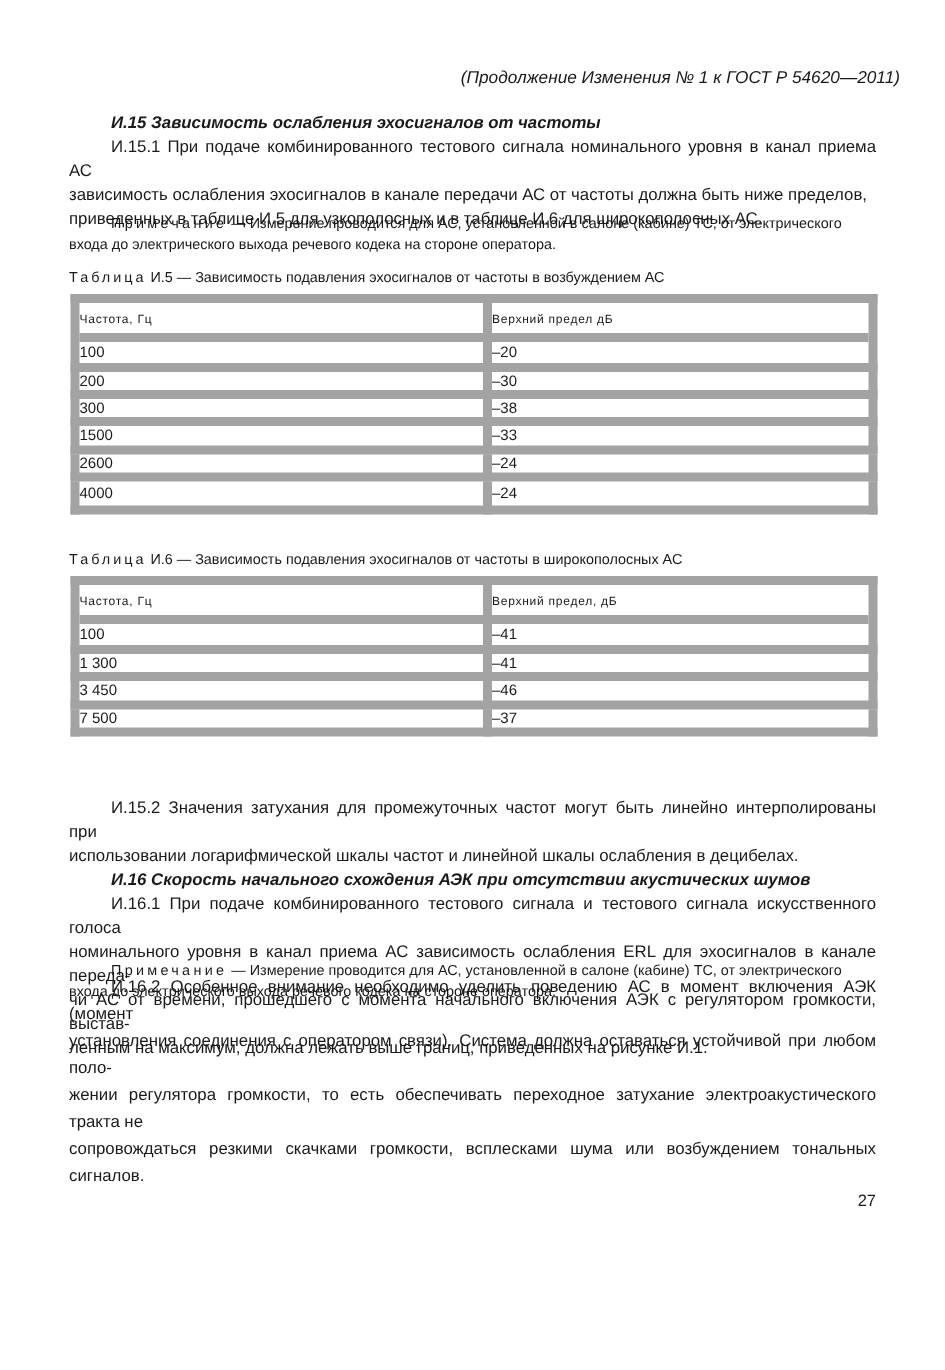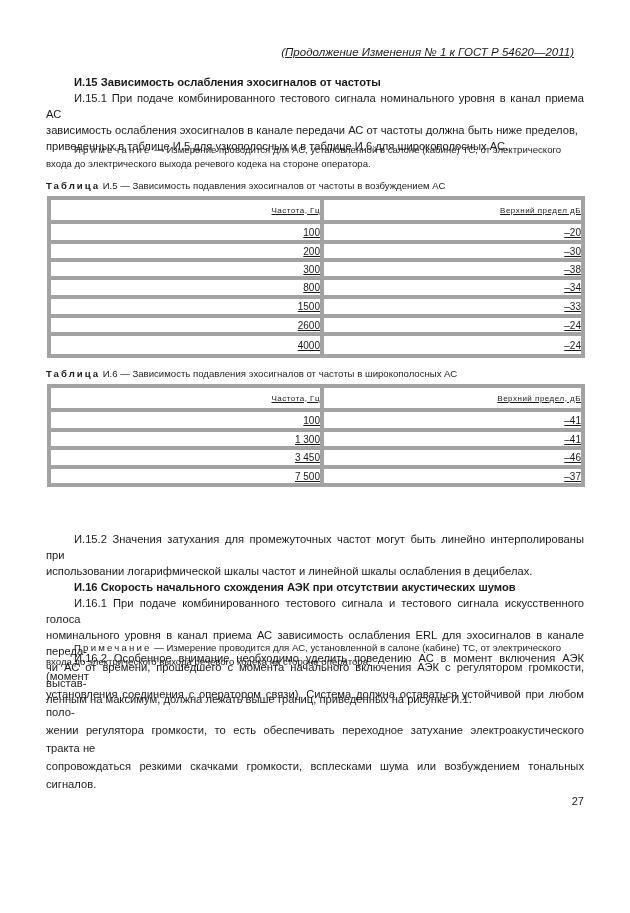--- a/index.html
+++ b/index.html
@@ -1,28 +1,28 @@
 <!DOCTYPE html>
 <html><head>
 <meta charset="utf-8">
 <style>
   html, body { margin: 0; padding: 0; background: #ffffff; }
   body { width: 630px; height: 913px; position: relative; overflow: hidden;
          font-family: "Liberation Sans", sans-serif; color: #1a1a1a; }
   .page { position: absolute; left: 0; top: 0; width: 630px; height: 913px; }
-  .running-head { position: absolute; right: 56px; top: 46px; font-size: 11.5px; font-style: italic; text-decoration: underline; }
+  .running-head { position: absolute; right: 30px; top: 46px; font-size: 11.5px; font-style: italic; }
   .text { position: absolute; left: 46px; width: 538px; font-size: 11.2px; line-height: 16px; text-align: justify; }
   .indent { text-indent: 28px; }
-  .heading { font-weight: bold; }
+  .heading { font-weight: bold; font-style: italic; }
   .note { position: absolute; left: 46px; width: 538px; font-size: 9.6px; line-height: 14px; }
   .note .lbl { letter-spacing: 2.2px; }
   .caption { position: absolute; left: 46px; font-size: 9.6px; }
-  .caption .lbl { letter-spacing: 2px; font-weight: bold; }
+  .caption .lbl { letter-spacing: 2px; }
   table.tbl { position: absolute; left: 47px; width: 538px; border-collapse: collapse; font-size: 10px; }
-  table.tbl td { border: 4px solid #a3a3a3; text-align: right; padding: 0; text-decoration: underline; }
+  table.tbl td { border: 6px solid #a3a3a3; text-align: left; padding: 0; }
   table.tbl tr.hdr td { font-size: 8px; letter-spacing: 0.5px; height: 20px; border-bottom: 3px double #222; }
   table.tbl td.c1 { width: 269px; }
   .pagenum { position: absolute; right: 46px; top: 795px; font-size: 11px; }
 </style>
 </head>
 <body>
 
 <div class="page">
 
   <div class="running-head">(Продолжение Изменения № 1 к ГОСТ Р 54620—2011)</div>
@@ -53,24 +53,20 @@
           <td class="c1">100</td>
           <td>–20</td>
         </tr>
     <tr style="height:18px;">
           <td class="c1">200</td>
           <td>–30</td>
         </tr>
     <tr style="height:18px;">
           <td class="c1">300</td>
           <td>–38</td>
-        </tr>
-    <tr style="height:19px;">
-          <td class="c1">800</td>
-          <td>–34</td>
         </tr>
     <tr style="height:19px;">
           <td class="c1">1500</td>
           <td>–33</td>
         </tr>
     <tr style="height:18px;">
           <td class="c1">2600</td>
           <td>–24</td>
         </tr>
     <tr style="height:22px;">

